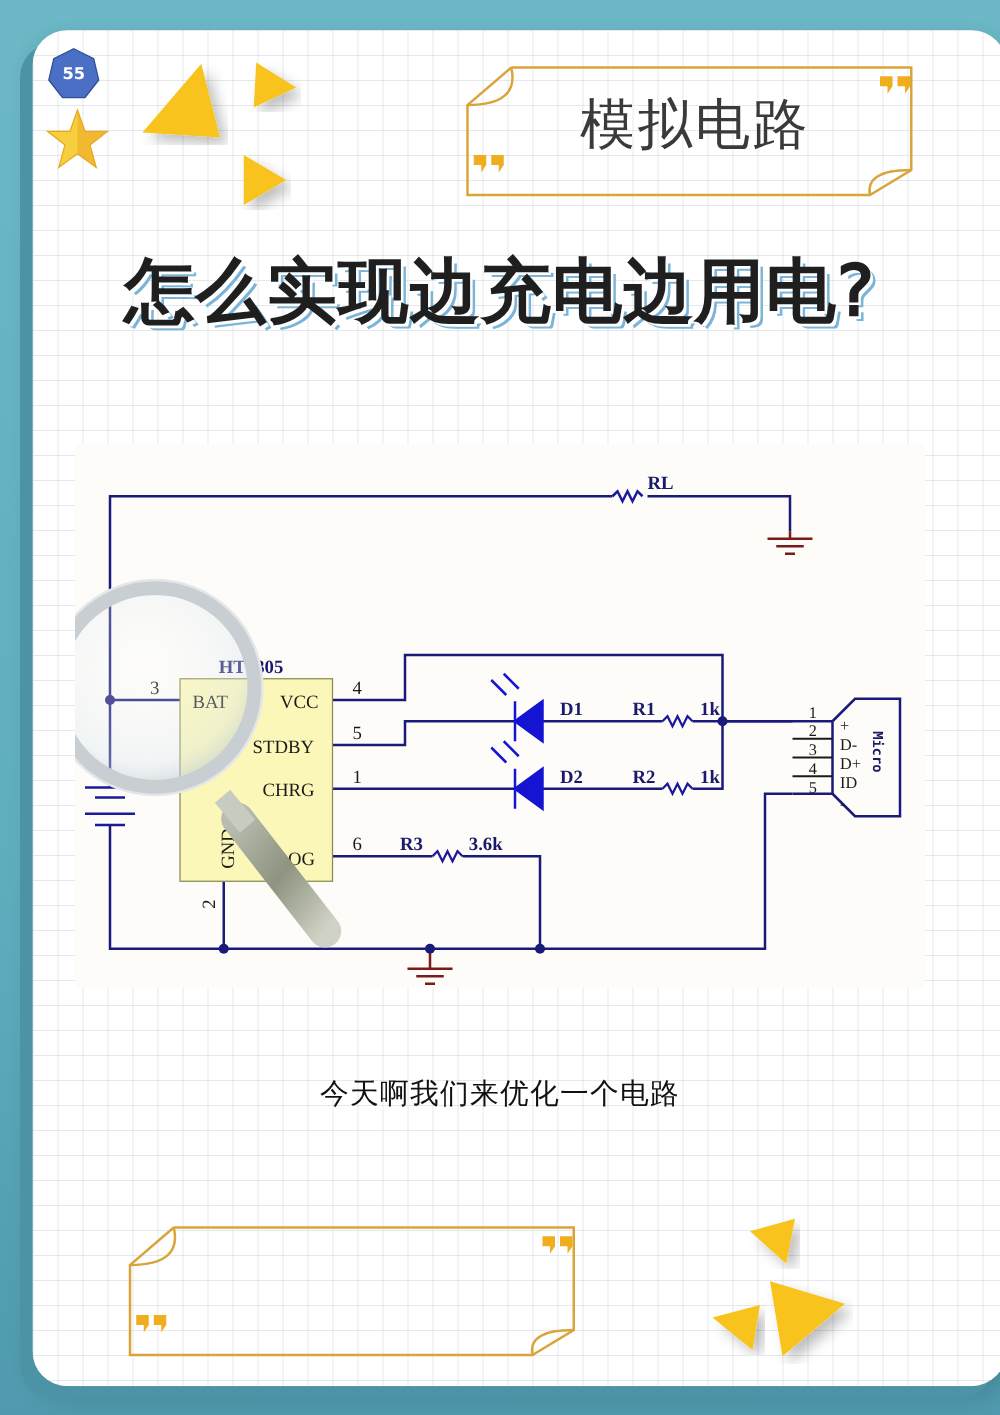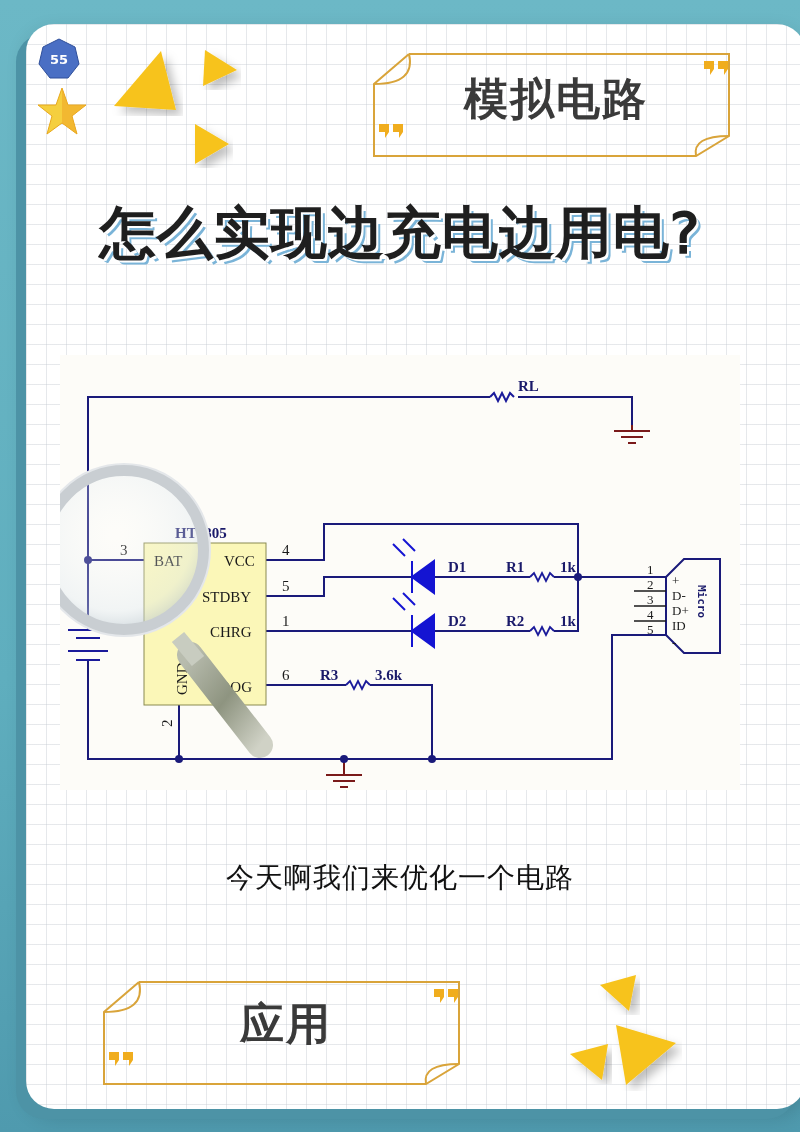--- a/index.html
+++ b/index.html
@@ -14,29 +14,29 @@
       linear-gradient(to bottom, rgba(200,205,212,0.45) 1px, transparent 1px);
     background-size:20px 20px;
     box-shadow:-10px 10px 0 #4d93a6, 0 8px 20px rgba(0,0,0,0.15);
     overflow:hidden;padding-left:31px; }
   .abs { position:absolute; }
   .badge { left:12px; top:14px; width:42px; height:42px; }
   .badge-text { position:absolute; left:0; top:0; width:42px; height:42px;
     display:flex; align-items:center; justify-content:center;
     color:#fff; font-weight:bold; font-size:13px; }
   .tag-title { position:absolute; display:flex; align-items:center; justify-content:center;
-    font-family:"DejaVu Sans",sans-serif; font-weight:bold; color:#3a3a3a; letter-spacing:2px; }
+    font-family:"DejaVu Sans",sans-serif; font-weight:normal; color:#3a3a3a; letter-spacing:2px; }
   .headline { position:absolute; left:0; top:172px; width:748px; text-align:center;
     font-size:56px; font-weight:400; color:#1f1f1f; letter-spacing:1px;
     -webkit-text-stroke:2px #1f1f1f;
     text-shadow: 3px 3px 0 #ffffff, 5px 5px 0 #7ab4d8, -1px -1px 0 #fff; }
   .schematic { position:absolute; left:34px; top:331px; width:680px; height:435px;
     background:#fdfcf8; }
   .subtitle { position:absolute; left:0; top:835px; width:748px; text-align:center;
-    font-size:28px; color:#111; letter-spacing:1px; }
+    font-size:23px; color:#111; letter-spacing:1px; }
 </style>
 </head>
 <body>
 
 <div class="page-bg"></div>
 
 <div class="card">
 
   <div class="abs badge">
     <svg width="42" height="42" viewBox="0 0 42 42">
@@ -232,21 +232,20 @@
       <path d="M43,10 Q50,40 8,40"></path>
       <path d="M363,92 Q326,92 330,112"></path>
     </g>
     <g fill="#f0ad1e">
       <path d="M338,17 h10 v8 l-4,6 v-6 h-6z"></path>
         <path d="M352,17 h10 v8 l-4,6 v-6 h-6z"></path>
       <path d="M13,80 h10 v8 l-4,6 v-6 h-6z"></path>
         <path d="M27,80 h10 v8 l-4,6 v-6 h-6z"></path>
     </g>
   </svg>
-  <div class="tag-title" style="left:110px;top:965px;width:300px;height:70px;font-size:44px">应用</div>
 
   <svg class="abs" style="left:540px;top:945px" width="150" height="130" viewBox="0 0 150 130">
     <defs>
         <filter id="sh2">
           <feDropShadow dx="6" dy="6" stdDeviation="5" flood-opacity="0.25"></feDropShadow>
         </filter>
       </defs>
     <polygon points="34,16 70,6 63,42" fill="#f7c31c" filter="url(#sh2)"></polygon>
     <polygon points="50,56 110,74 60,116" fill="#f7c31c" filter="url(#sh2)"></polygon>
     <polygon points="4,85 42,75 36,111" fill="#f7c31c" filter="url(#sh2)"></polygon>

